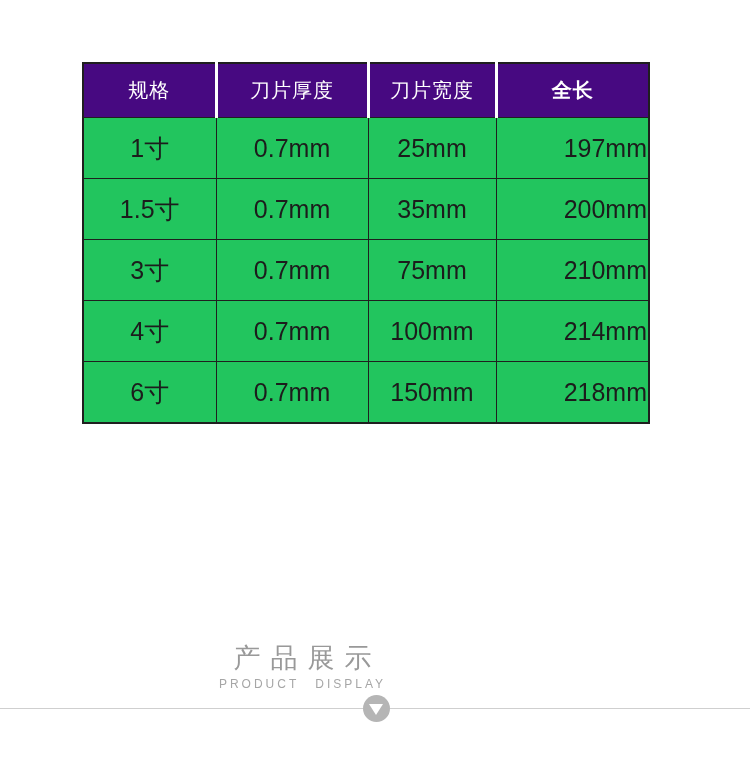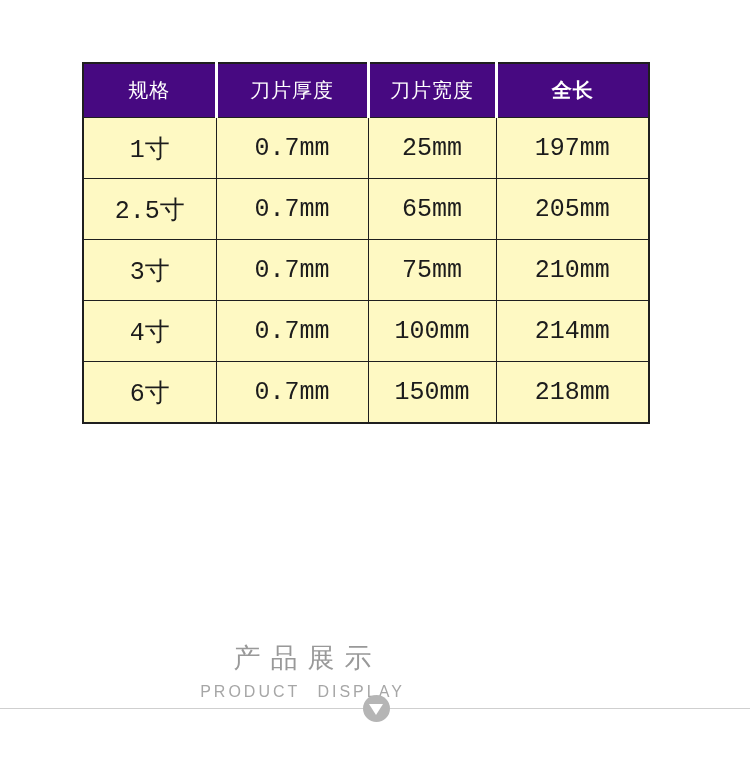--- a/index.html
+++ b/index.html
@@ -28,41 +28,40 @@
     color:var(--header-text,#ffffff);
     font-size:20px;font-weight:500;
     height:51px;text-align:center;vertical-align:middle;
     border-top:2px solid var(--border,#1f1f1f);
     letter-spacing:1px;
   }
   table.spec th + th{border-left:3px solid #ffffff;}
   table.spec th:first-child{border-left:2px solid var(--border,#1f1f1f);}
   table.spec th:last-child{border-right:2px solid var(--border,#1f1f1f);font-weight:bold;}
   table.spec td{
-    background:#fef9c3;
+    background:#22c55e;
     font-size:25px;
     color:var(--body-text,#1c1c1c);
     height:58px;text-align:center;vertical-align:middle;
     border:1px solid var(--border,#1f1f1f);
-    font-family:Liberation Mono, monospace;
   }
   table.spec tr td:first-child{border-left:2px solid var(--border,#1f1f1f);}
-  table.spec tr td:last-child{border-right:2px solid var(--border,#1f1f1f);}
+  table.spec tr td:last-child{border-right:2px solid var(--border,#1f1f1f);text-align:right;}
   table.spec tr:last-child td{border-bottom:2px solid var(--border,#1f1f1f);}
 
   
   .divider{position:absolute;left:0;top:636px;width:605px;text-align:center;}
   .divider .cn{
     font-size:27px;color:var(--divider-text,#999999);
     letter-spacing:10px;margin:0;font-weight:400;
     text-indent:10px;
   }
   .divider .en{
-    font-size:16px;color:var(--divider-subtext,#a6a6a6);
-    letter-spacing:3px;word-spacing:10px;margin:7px 0 0 0;font-weight:400;
+    font-size:12px;color:var(--divider-subtext,#a6a6a6);
+    letter-spacing:3px;word-spacing:10px;margin:1px 0 0 0;font-weight:400;
   }
   .rule{
     position:absolute;left:0;top:704px;width:750px;height:1px;
     background:var(--line,#cfcfcf);
   }
   .rule-marker{
     position:absolute;left:363px;top:691px;width:27px;height:27px;
     border-radius:50%;
     background:var(--marker,#b5b5b5);
   }
@@ -96,24 +95,24 @@
         </tr>
       </thead>
       <tbody>
         <tr>
           <td>1寸</td>
           <td>0.7mm</td>
           <td>25mm</td>
           <td>197mm</td>
         </tr>
         <tr>
-          <td>2.5寸</td>
+          <td>1.5寸</td>
           <td>0.7mm</td>
-          <td>65mm</td>
-          <td>205mm</td>
+          <td>35mm</td>
+          <td>200mm</td>
         </tr>
         <tr>
           <td>3寸</td>
           <td>0.7mm</td>
           <td>75mm</td>
           <td>210mm</td>
         </tr>
         <tr>
           <td>4寸</td>
           <td>0.7mm</td>

